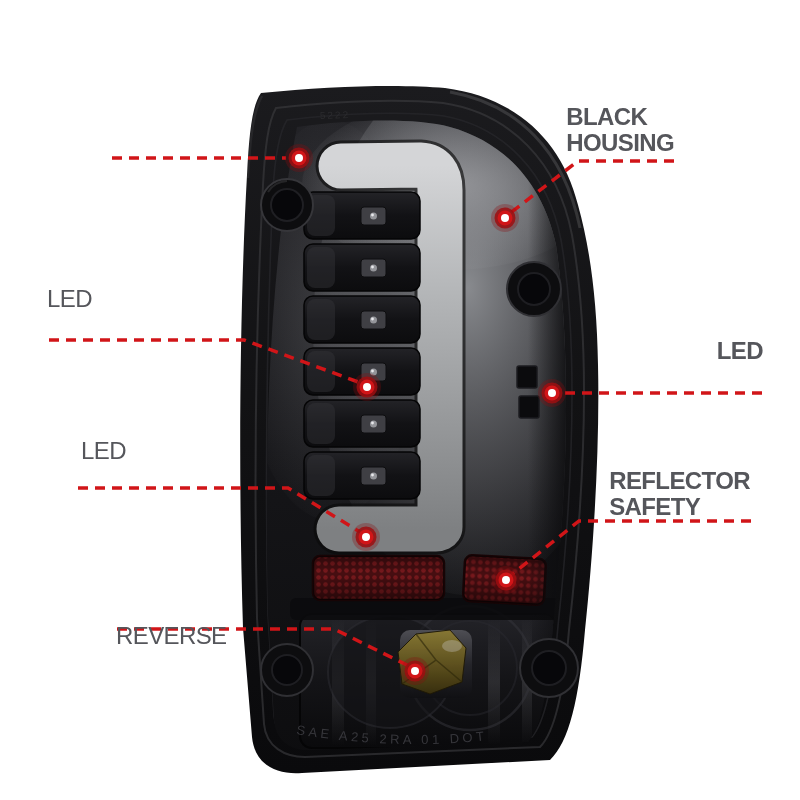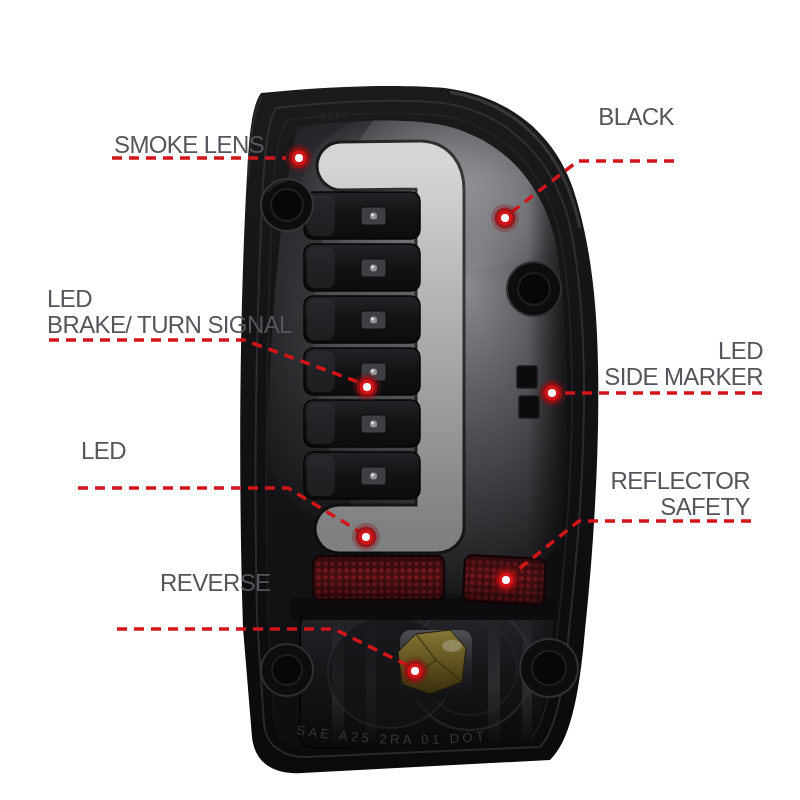--- a/index.html
+++ b/index.html
@@ -10,21 +10,21 @@
   }
   .stage{position:relative;width:800px;height:800px;overflow:hidden;background:#fff;}
   .artwork{position:absolute;left:0;top:0;}
   .label{
     position:absolute;
     color:var(--label-gray,#55565b);
     font-size:24px;line-height:26px;font-weight:400;
     letter-spacing:-0.6px;white-space:nowrap;
   }
   .label .ln{display:block;}
-  .label.right{text-align:right;}
+  .label.right{font-weight:bold;}
   .callout-line{
     stroke:var(--callout-red,#d11518);
     stroke-width:3.5;fill:none;stroke-dasharray:10 7;
   }
   .dot-outer{fill:#8c0d10;opacity:.30;}
   .dot-halo{fill:#9c0e11;opacity:.85;}
   .dot-ring{fill:var(--callout-red,#e0161a);}
   .dot-core{fill:#ffffff;}
 </style>
 </head>
@@ -287,39 +287,37 @@
       </g>
       <g transform="translate(415,671)">
         <circle class="dot-outer" r="14"></circle>
           <circle class="dot-halo" r="10.5"></circle>
           <circle class="dot-ring" r="7.5"></circle>
           <circle class="dot-core" r="4"></circle>
       </g>
     </g>
   </svg>
 
-  <div class="label" style="left:114px;top:132px;">SMOKE LENS</div>
 
   <div class="label right" style="right:126px;top:104px;">
     <span class="ln">BLACK</span>
+    <span class="ln">HOUSING</span>
   </div>
 
   <div class="label" style="left:47px;top:286px;">
     <span class="ln">LED</span>
-    <span class="ln">BRAKE/ TURN SIGNAL</span>
   </div>
 
   <div class="label right" style="right:37px;top:338px;">
     <span class="ln">LED</span>
-    <span class="ln">SIDE MARKER</span>
   </div>
 
   <div class="label" style="left:81px;top:438px;">
     <span class="ln">LED</span>
   </div>
 
   <div class="label right" style="right:50px;top:468px;">
     <span class="ln">REFLECTOR</span>
     <span class="ln">SAFETY</span>
   </div>
 
-  <div class="label" style="left:116px;top:570px;margin-left:44px;">REVERSE</div>
+  <div class="label" style="left:116px;top:623px;">REVERSE</div>
 </div>
 
 </body></html>

